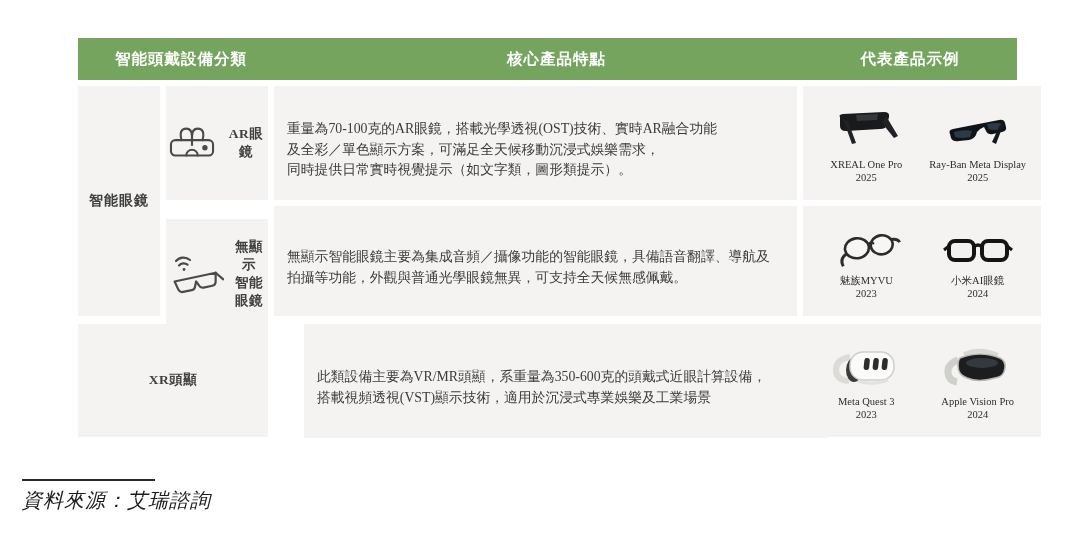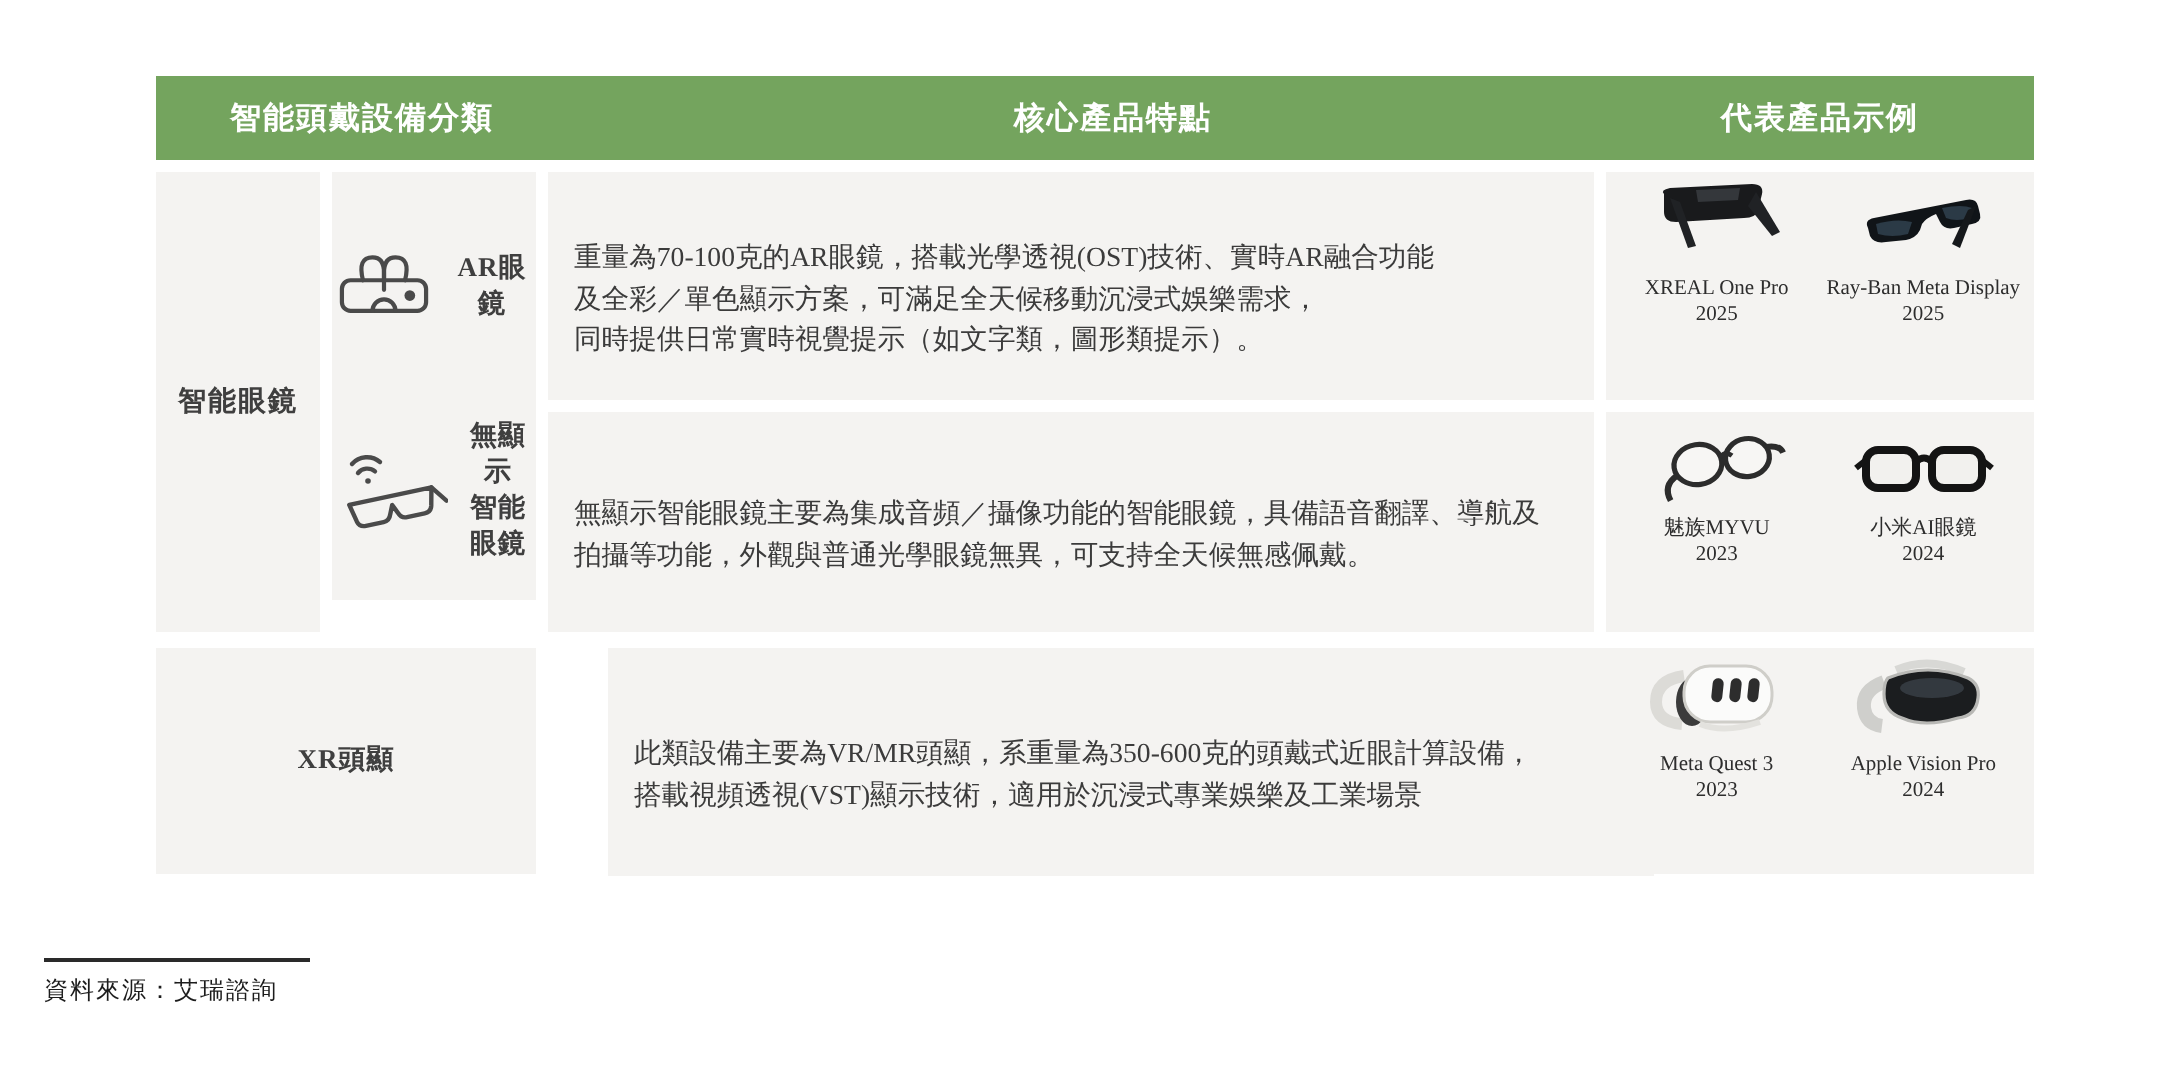--- a/index.html
+++ b/index.html
@@ -18,48 +18,48 @@
 
   .cell { position:absolute; background:#f4f3f1; }
 
   
   #group-cell   { left:78px; top:86px; width:82px; height:230px;
                   display:flex; align-items:center; justify-content:center;
                   font-weight:bold; font-size:14px; color:#3f3f3f; letter-spacing:1px; }
   .icon-cell    { left:166px; width:102px;
                   display:flex; flex-direction:row; align-items:center; justify-content:center; gap:6px; }
   #icon-cell-r1 { top:86px;  height:114px; }
-  #icon-cell-r2 { top:190px; height:110px; }
+  #icon-cell-r2 { top:219px; height:110px; }
   #class-cell-r3{ left:78px; top:324px; width:190px; height:113px;
                   display:flex; flex-direction:column; align-items:center; justify-content:center; gap:5px; }
   .cat-label    { font-weight:bold; font-size:13.5px; color:#3f3f3f; text-align:center;
                   white-space:pre-line; line-height:1.35; letter-spacing:0.5px; }
 
   
   .feat-cell { left:274px; width:523px;
                display:flex; align-items:center; padding:14px 10px 0 13px; }
   #feat-r1 { top:86px;  height:114px; }
   #feat-r2 { top:206px; height:110px; }
   #feat-r3 { top:324px; height:114px;margin-left:30px; }
   .feat-text { font-size:13.8px; line-height:1.52; white-space:pre-line; color:#3b3b3b; }
 
   
-  .prod-cell { left:803px; width:214px;
-               display:flex; align-items:flex-start; justify-content:space-evenly; padding:0 2px; }
+  .prod-cell { left:803px; width:238px;
+               display:flex; align-items:flex-end; justify-content:space-evenly; padding:16px 2px; }
   #prod-r1 { top:86px;  height:114px; }
   #prod-r2 { top:206px; height:110px; }
   #prod-r3 { top:324px; height:113px; }
   .product { display:flex; flex-direction:column; align-items:center; width:100px; }
   .product-img { height:50px; display:flex; align-items:flex-end; justify-content:center; }
   .p-name { font-size:10.5px; line-height:1.25; text-align:center; color:#2d2d2d; margin-top:2px; }
   .p-year { font-size:10.5px; line-height:1.25; text-align:center; color:#2d2d2d; }
 
   
   #source-rule { position:absolute; left:22px; top:479px; width:133px; height:2px; background:#2a2a2a; }
-  #source-text { position:absolute; left:22px; top:487px; font-size:12px; color:#1c1c1c; letter-spacing:1px; }
+  #source-text { position:absolute; left:22px; top:487px; font-style:italic; font-size:20px; color:#1c1c1c; letter-spacing:1px; }
 
   svg { display:block; }
 </style>
 </head>
 <body>
 
 <div class="hcell" id="hdr-class">智能頭戴設備分類</div>
 <div class="hcell" id="hdr-feat">核心產品特點</div>
 <div class="hcell" id="hdr-prod">代表產品示例</div>
 

